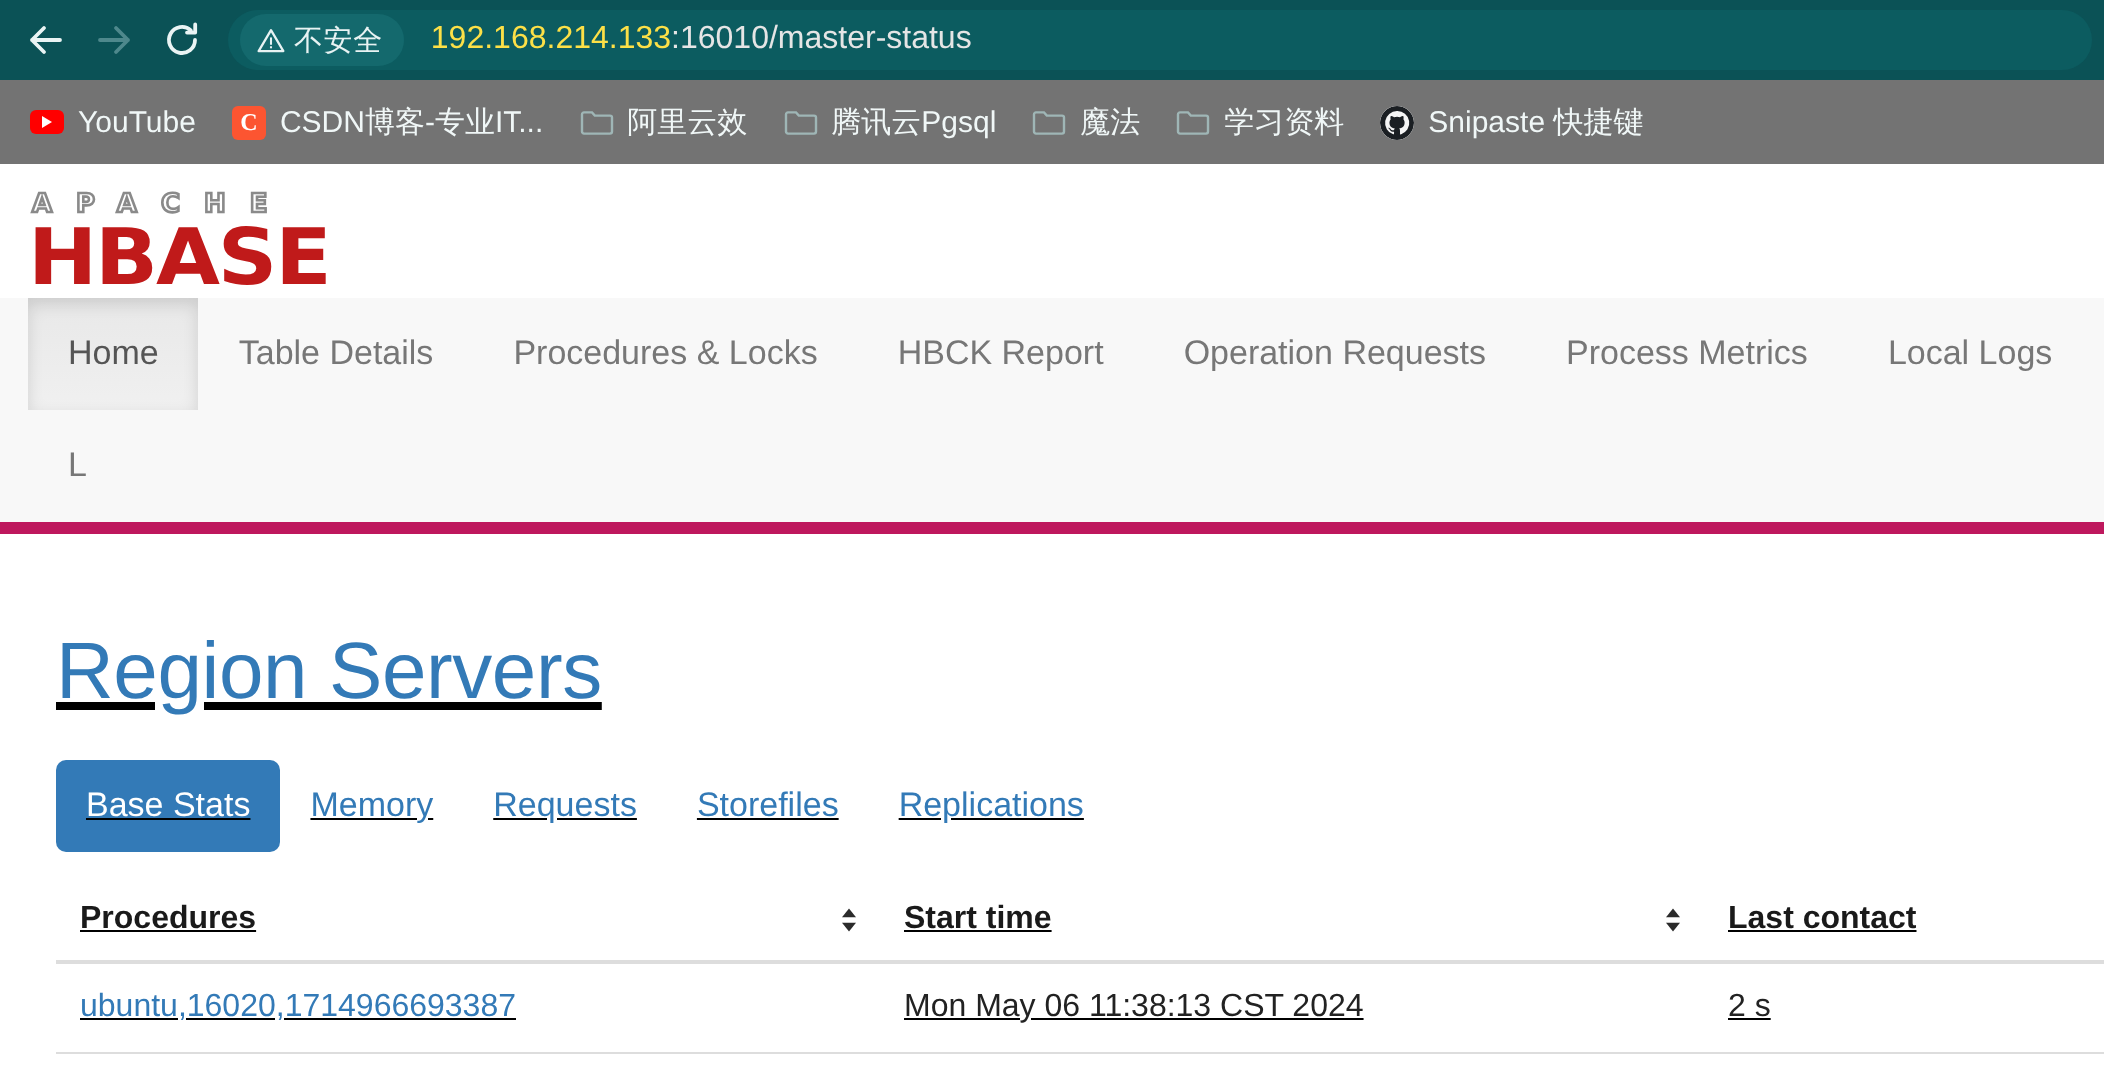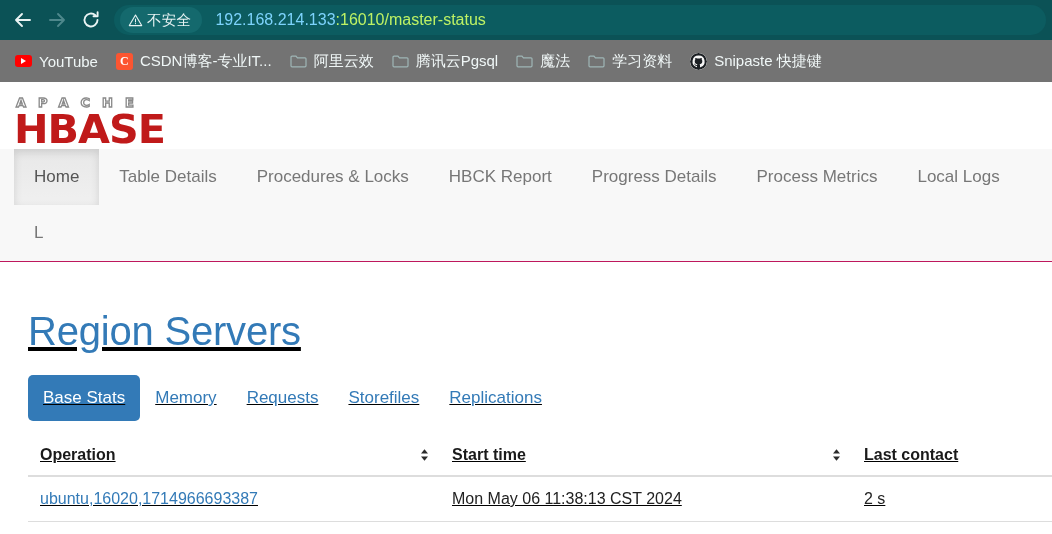--- a/index.html
+++ b/index.html
@@ -56,22 +56,22 @@
     letter-spacing: .3px;
     white-space: nowrap;
   }
   #url-text {
     margin-left: 13px;
     font-size: 16px;
     white-space: nowrap;
     overflow: hidden;
     text-overflow: ellipsis;
   }
-  #url-text .url-host { color: #7dd3fc; }
-  #url-text .url-rest { color: #bef264; text-align: right; }
+  #url-text .url-host { color: #fde047; }
+  #url-text .url-rest { color: #e5e5e5; text-align: right; }
 
   
   #bookmarks {
     height: 42px;
     background: #737373;
     display: flex;
     align-items: center;
     padding: 0 6px;
     overflow: hidden;
   }
@@ -130,21 +130,21 @@
     letter-spacing: -1px;
     line-height: 38px;
     font-family: "DejaVu Sans", sans-serif;
     transform: scaleX(1.06);
     transform-origin: left center;
   }
 
   
   #navbar {
     background: #f8f8f8;
-    border-bottom: 1px solid #be185d;
+    border-bottom: 6px solid #be185d;
     padding: 0 0 0 14px;
     min-height: 104px;
     display: flex;
     flex-wrap: wrap;
     align-items: flex-start;
     align-content: flex-start;
   }
   .nav-item {
     font-size: 17px;
     color: #777777;
@@ -335,21 +335,21 @@
       <div id="logo-apache">APACHE</div>
       <div id="logo-hbase">HBASE</div>
     </div>
   </div>
 
   <div id="navbar">
     <div class="nav-item active">Home</div>
     <div class="nav-item">Table Details</div>
     <div class="nav-item">Procedures &amp; Locks</div>
     <div class="nav-item">HBCK Report</div>
-    <div class="nav-item">Progress Details</div>
+    <div class="nav-item">Operation Requests</div>
     <div class="nav-item">Process Metrics</div>
     <div class="nav-item">Local Logs</div>
     <div class="nav-item">L</div>
   </div>
 
   <div id="content">
 
     <h1 id="page-title">Region Servers</h1>
 
     <div id="subtabs">
@@ -357,21 +357,21 @@
       <div class="subtab">Memory</div>
       <div class="subtab">Requests</div>
       <div class="subtab">Storefiles</div>
       <div class="subtab">Replications</div>
     </div>
 
     <table id="rs-table">
       <thead>
         <tr>
           <th class="col-server">
-            <span>Operation</span>
+            <span>Procedures</span>
             <svg class="sort-ico" width="11" height="16" viewBox="0 0 11 16">
               <path d="M5.5 2.2 9 6.6H2z" fill="#2b2b2b"></path>
               <path d="M5.5 13.8 2 9.4h7z" fill="#2b2b2b"></path>
             </svg>
           </th>
           <th class="col-start">
             <span>Start time</span>
             <svg class="sort-ico" width="11" height="16" viewBox="0 0 11 16">
               <path d="M5.5 2.2 9 6.6H2z" fill="#2b2b2b"></path>
               <path d="M5.5 13.8 2 9.4h7z" fill="#2b2b2b"></path>

